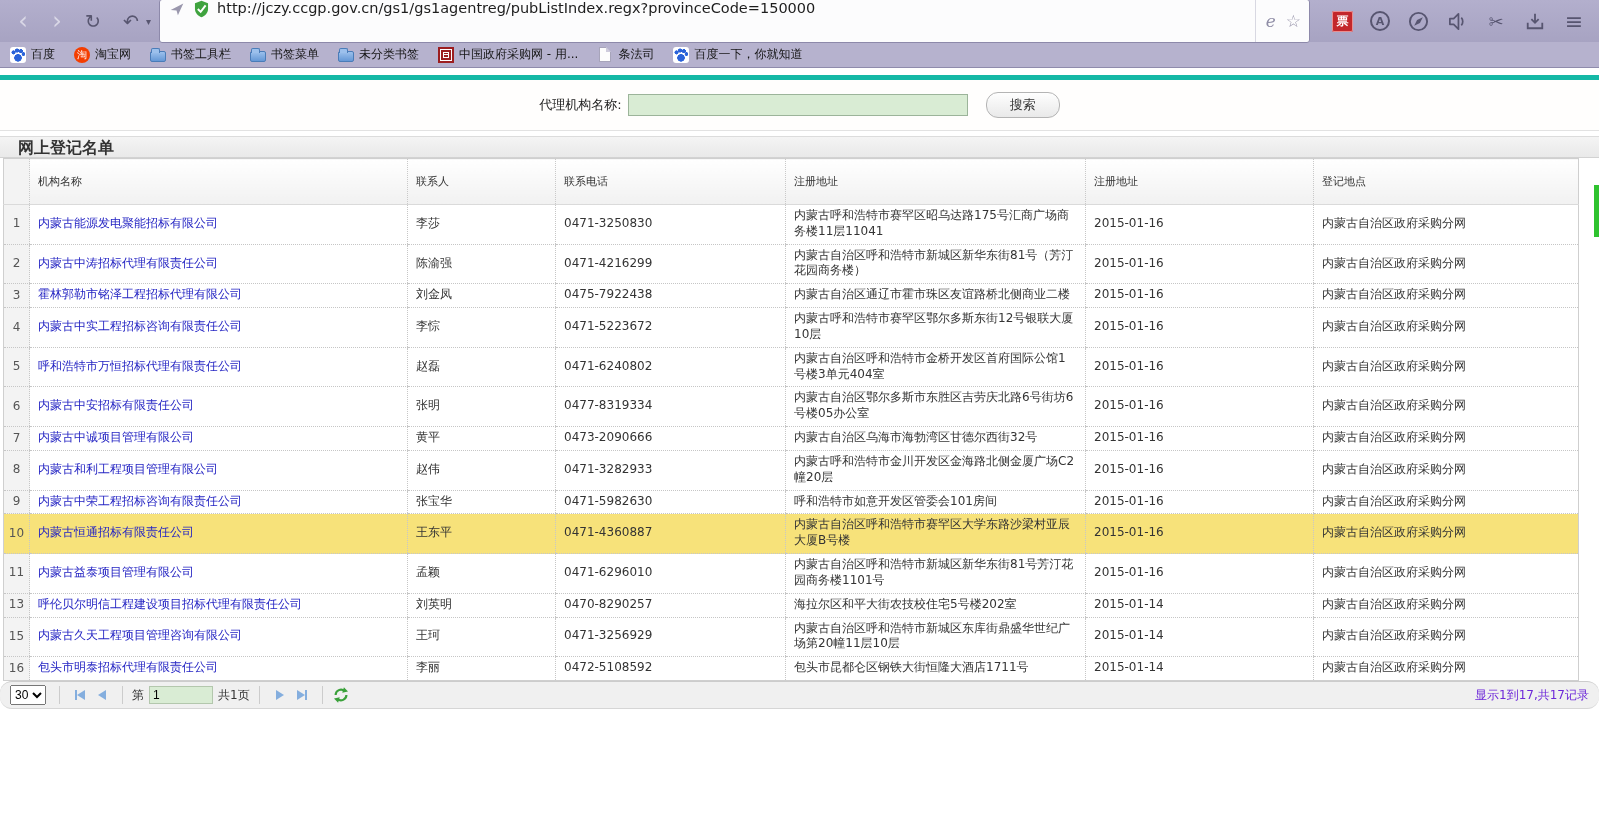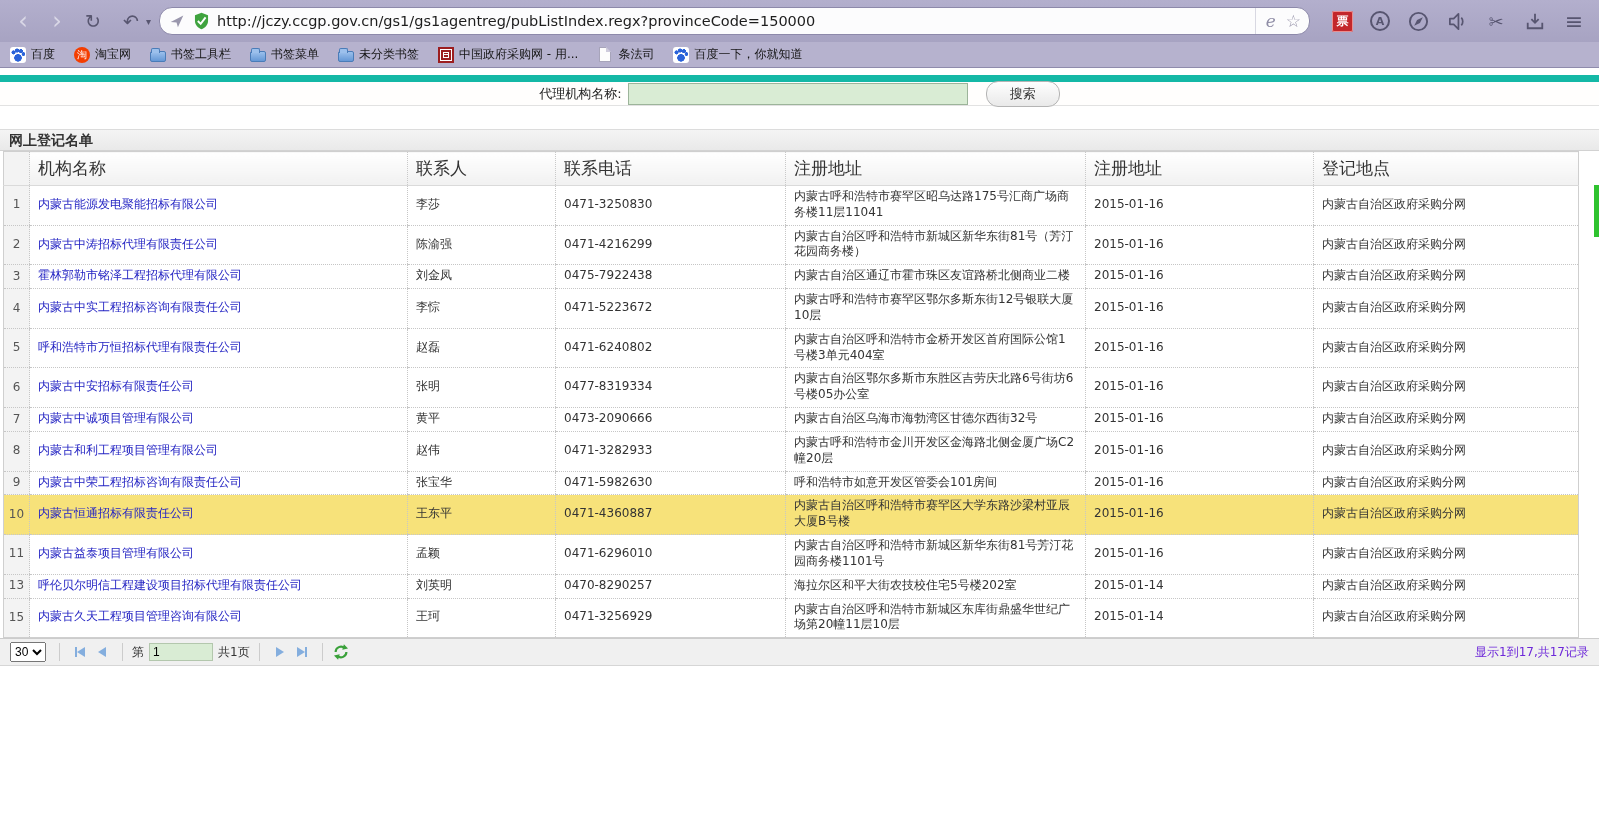--- a/index.html
+++ b/index.html
@@ -7,22 +7,22 @@
     font-family:"DejaVu Sans","Liberation Sans",sans-serif; }
 
   
   .navbar { height:42px; background:linear-gradient(#b3afcd,#a7a3c2);
     display:flex; align-items:center; padding:0 10px; gap:8px;
     border-bottom:1px solid #9removed; }
   .nav-btn { color:#d9d7e6; font-size:24px; line-height:40px; width:26px; text-align:center; cursor:pointer; }
   .nav-btn.dark { color:#585670; font-size:19px; width:30px; }
   .nav-caret { color:#585670; font-size:10px; margin-left:-8px; cursor:pointer; }
 
-  .url-bar { flex:1; max-width:1190px; height:28px; background:#fcfcfd; border:1px solid #8d89aa;
-    border-radius:13px; display:flex; align-items:center; padding:0 8px; gap:7px; }
+  .url-bar { flex:1; max-width:1190px; height:44px; background:#fcfcfd; border:1px solid #8d89aa;
+    border-radius:3px; display:flex; align-items:flex-start; padding:0 8px; gap:7px; }
   .url-text { flex:1; font-size:14.5px; color:#1d1d1d; white-space:nowrap; overflow:hidden; }
   .urlbar-right { display:flex; align-items:center; gap:10px; border-left:1px solid #d8d8e2;
     padding-left:10px; height:100%; }
   .ie-glyph { font-style:italic; font-size:17px; color:#8f8da6; font-family:"DejaVu Serif",serif; cursor:pointer; }
   .star-glyph { font-size:17px; color:#9a97ad; cursor:pointer; }
 
   .toolbar-icons { display:flex; align-items:center; gap:17px; margin-left:14px; margin-right:4px; }
   .t-icon { width:22px; height:22px; display:flex; align-items:center; justify-content:center;
     color:#575570; cursor:pointer; }
   .ticket { background:#c3272b; border-radius:2px; width:21px; height:21px; color:#fff;
@@ -54,50 +54,50 @@
   .bm-icon.ccgp::before { content:""; position:absolute; inset:2px; border:1px solid #fff; }
   .bm-icon.ccgp::after { content:""; position:absolute; inset:5px; border:1px solid #fff;
     background:linear-gradient(#fff,#fff) center/100% 1px no-repeat; }
   .bm-icon.page { width:12px; height:15px; background:#fdfdfd; border:1px solid #a7a4ba; margin:0 2px; }
   .bm-icon.page::before { content:""; position:absolute; top:-1px; right:-1px;
     border-style:solid; border-width:0 5px 5px 0; border-color:#b6b2ce #b6b2ce #cfccdd #cfccdd; }
 
   
   .page { background:#fff; height:769px; position:relative; }
 
-  .search-section { margin-top:7px; height:31px; border-top:7px solid #14b8a6;
+  .search-section { margin-top:7px; height:56px; border-top:5px solid #14b8a6;
     border-bottom:1px solid #e2e2e2; background:#fffefd;
     display:flex; align-items:center; justify-content:center; }
   .search-label { font-size:13px; color:#222; margin-right:6px; }
   .search-input { width:340px; height:22px; background:#d9ecd4; border:1px solid #9cb49a; outline:none;
     padding:0 4px; font-size:13px; }
   .search-btn { margin-left:18px; width:74px; height:26px; background:linear-gradient(#fefefe,#e9e9e9);
     border:1px solid #b4b4b4; border-radius:12px; font-size:13px; color:#333; cursor:pointer;
     font-family:"DejaVu Sans","Liberation Sans",sans-serif; }
 
-  .list-title { margin-top:23px; height:22px; line-height:21px; background:linear-gradient(#f4f4f4,#e9e9e9);
+  .list-title { margin-top:5px; height:22px; line-height:21px; background:linear-gradient(#f4f4f4,#e9e9e9);
     border-top:1px solid #dcdcdc; border-bottom:1px solid #d2d2d2;
-    font-size:14px; font-weight:bold; color:#333; padding-left:9px; }
+    font-size:16px; font-weight:bold; color:#333; padding-left:18px; }
 
   table.grid { border-collapse:collapse; margin-left:3px; width:1575px; table-layout:fixed;
     border:1px solid #cfcfcf; background:#fff; }
-  .grid th { font-weight:normal; text-align:left; font-size:17px; color:#333;
-    background:linear-gradient(#ffffff,#f1f1f1); padding:5px 8px;
+  .grid th { font-weight:normal; text-align:left; font-size:11px; color:#333;
+    background:linear-gradient(#ffffff,#f1f1f1); padding:15px 8px;
     border-bottom:1px solid #dadada; border-left:1px dotted #c9c9c9; }
   .grid th:first-child { border-left:none; background:#f3f3f3; }
   .grid td { font-size:12px; color:#333; padding:3px 8px 4px; line-height:1.32;
     border-bottom:1px dotted #c6c6c6; border-left:1px dotted #c6c6c6; vertical-align:middle;
     word-break:break-all; }
   .grid td:first-child { border-left:none; background:#f3f3f3; color:#555; text-align:center; padding:3px 2px; }
   .grid td.c-name a { color:#2424c3; text-decoration:none; cursor:pointer; }
   .grid tr.hl td, .grid tr.hl td:first-child { background:#f7e27a; }
 
   
   .pager { height:28px; background:#f0f0f0; border-top:1px solid #cccccc; border-bottom:1px solid #d6d6d6;
-    display:flex; align-items:center; padding:0 10px; font-size:12px; color:#333; margin-top:0px; }
+    display:flex; align-items:center; padding:0 10px; font-size:12px; color:#333; margin-top:0px;border-radius:12px; }
   .page-size { height:20px; font-size:12px; margin-right:4px; }
   .pager-sep { width:1px; height:18px; background:#ccc; margin:0 9px; }
   .pg-btn { display:flex; align-items:center; justify-content:center; width:22px; height:20px; cursor:pointer; }
   .tri { width:0; height:0; border-top:5px solid rgba(0,0,0,0); border-bottom:5px solid rgba(0,0,0,0); }
   .tri.left  { border-right:8px solid #84aede; }
   .tri.right { border-left:8px solid #84aede; }
   .bar { width:2px; height:10px; background:#84aede; }
   .page-input { width:64px; height:18px; background:#d9ecd4; border:1px solid #b3c7ad;
     margin:0 5px; font-size:12px; padding:0 3px; }
   .pg-text { color:#333; }
@@ -331,20 +331,29 @@
       <td class="c-address">海拉尔区和平大街农技校住宅5号楼202室</td>
       <td class="c-date">2015-01-14</td>
       <td class="c-place">内蒙古自治区政府采购分网</td>
     </tr>
         <tr>
       <td class="c-no">15</td>
       <td class="c-name"><a>内蒙古久天工程项目管理咨询有限公司</a></td>
       <td class="c-contact">王珂</td>
       <td class="c-phone">0471-3256929</td>
       <td class="c-address">内蒙古自治区呼和浩特市新城区东库街鼎盛华世纪广场第20幢11层10层</td>
+      <td class="c-date">2015-01-14</td>
+      <td class="c-place">内蒙古自治区政府采购分网</td>
+    </tr>
+        <tr>
+      <td class="c-no">16</td>
+      <td class="c-name"><a>包头市明泰招标代理有限责任公司</a></td>
+      <td class="c-contact">李丽</td>
+      <td class="c-phone">0472-5108592</td>
+      <td class="c-address">包头市昆都仑区钢铁大街恒隆大酒店1711号</td>
       <td class="c-date">2015-01-14</td>
       <td class="c-place">内蒙古自治区政府采购分网</td>
     </tr>
       </tbody>
   </table>
 
   <div class="pager">
     <select class="page-size">
       <option>30</option>
     </select>

